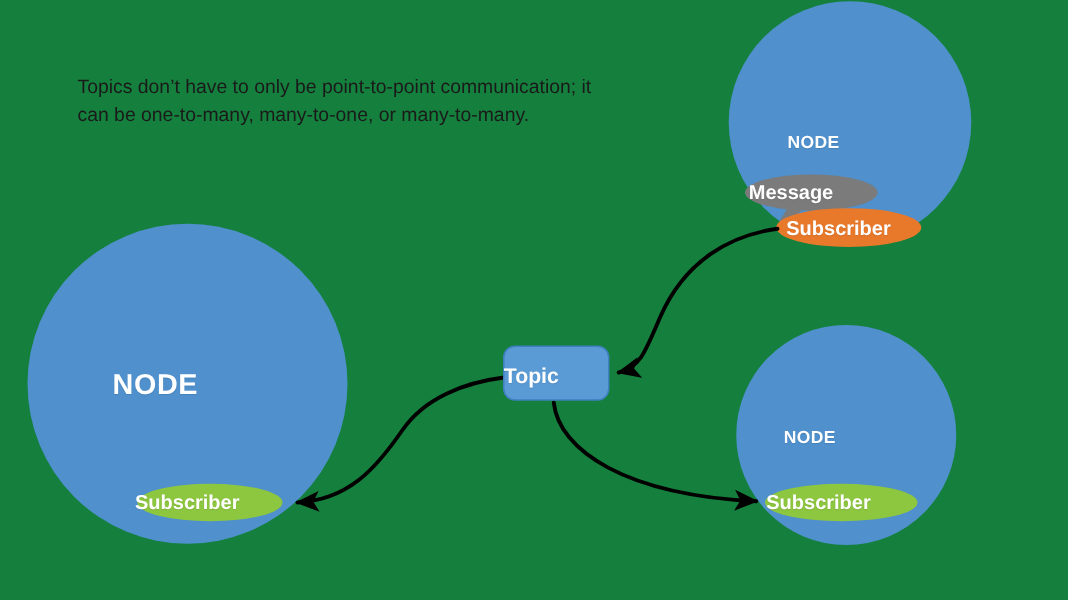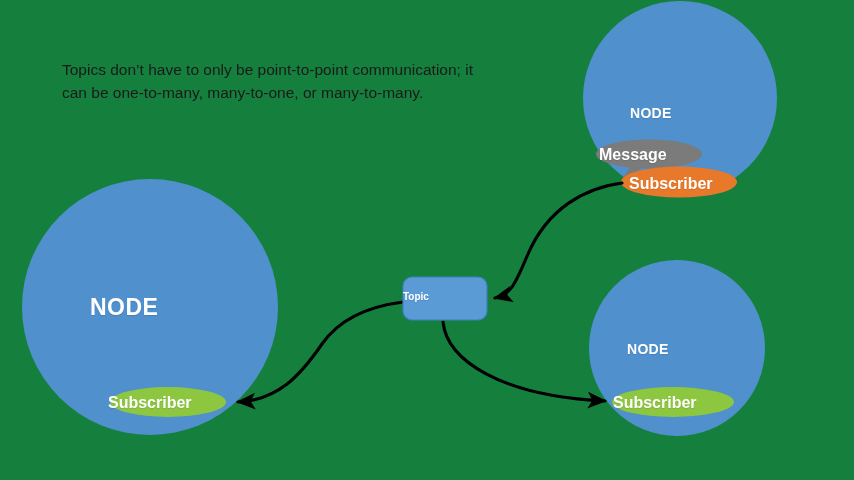--- a/index.html
+++ b/index.html
@@ -49,21 +49,21 @@
     letter-spacing: 0.5px;
   }
   .node-label-small {
     font-size: 14px;
     letter-spacing: 0.3px;
   }
   .pill-label {
     font-size: 16px;
   }
   .topic-label {
-    font-size: 10px;
+    font-size: 17px;
   }
 </style>
 </head>
 <body>
 
 <div id="slide">
 
   <div class="caption-text">Topics don’t have to only be point-to-point communication; it can be one-to-many, many-to-one, or many-to-many.</div>
 
   <svg id="diagram-svg" viewBox="0 0 854 480">

